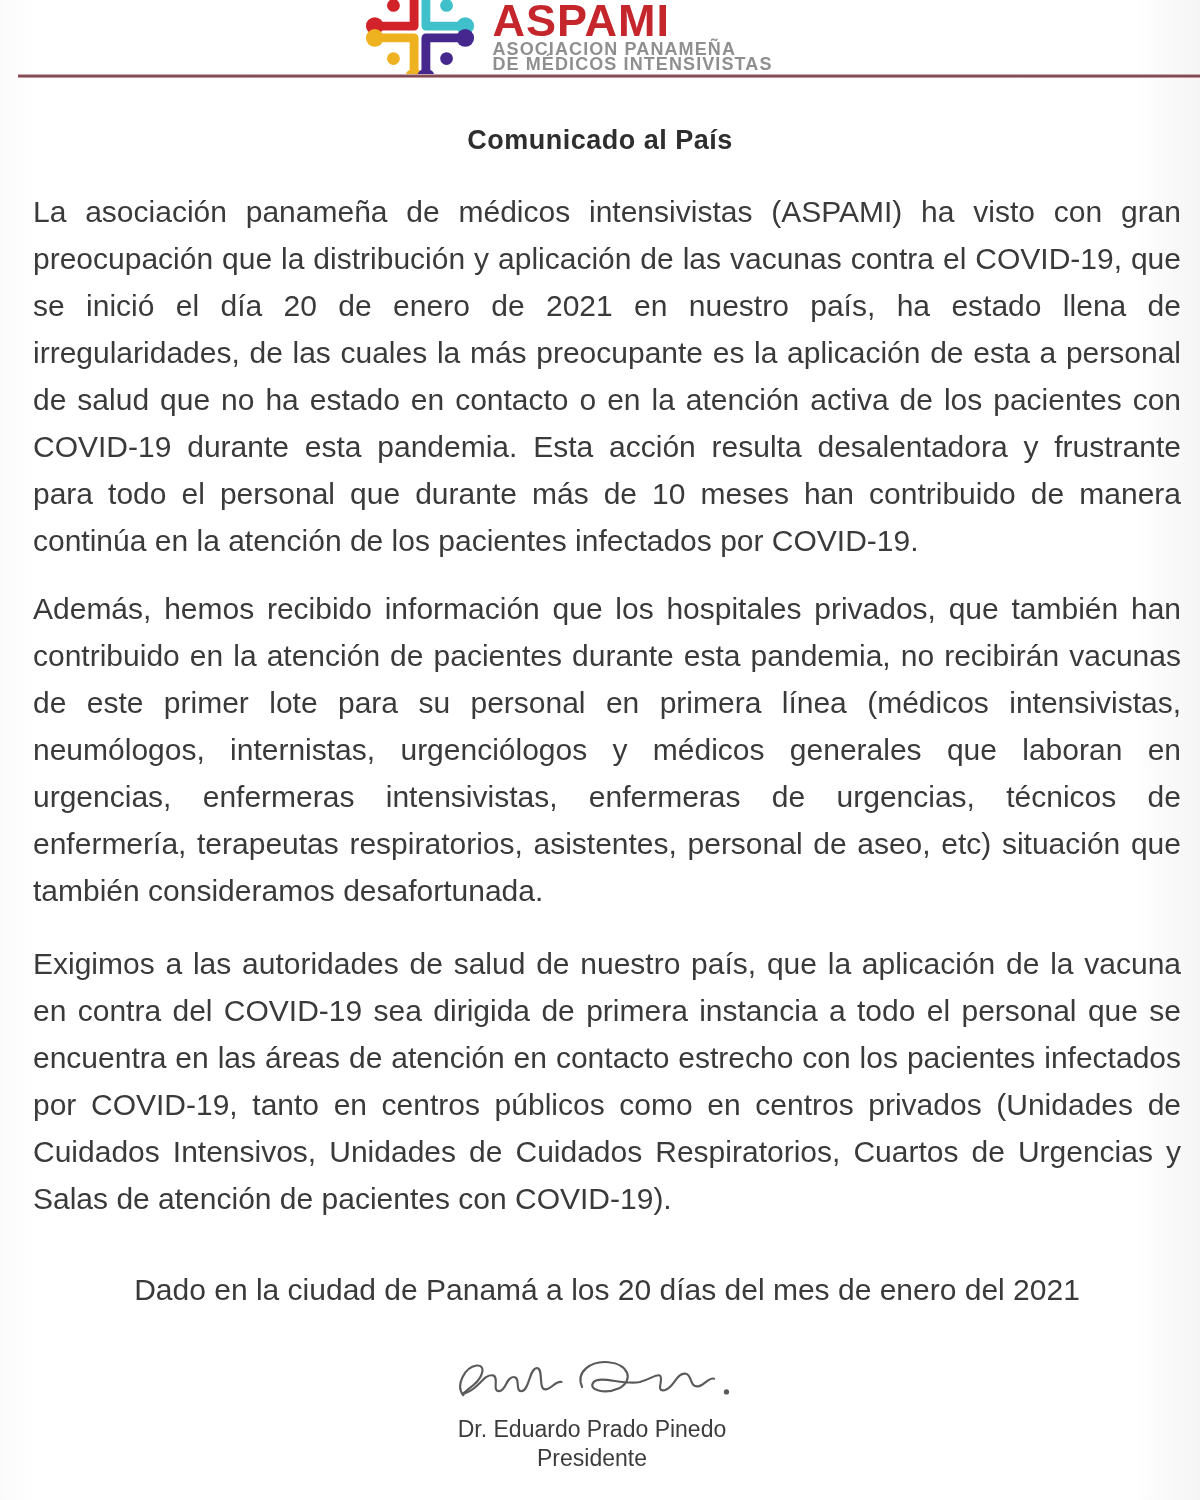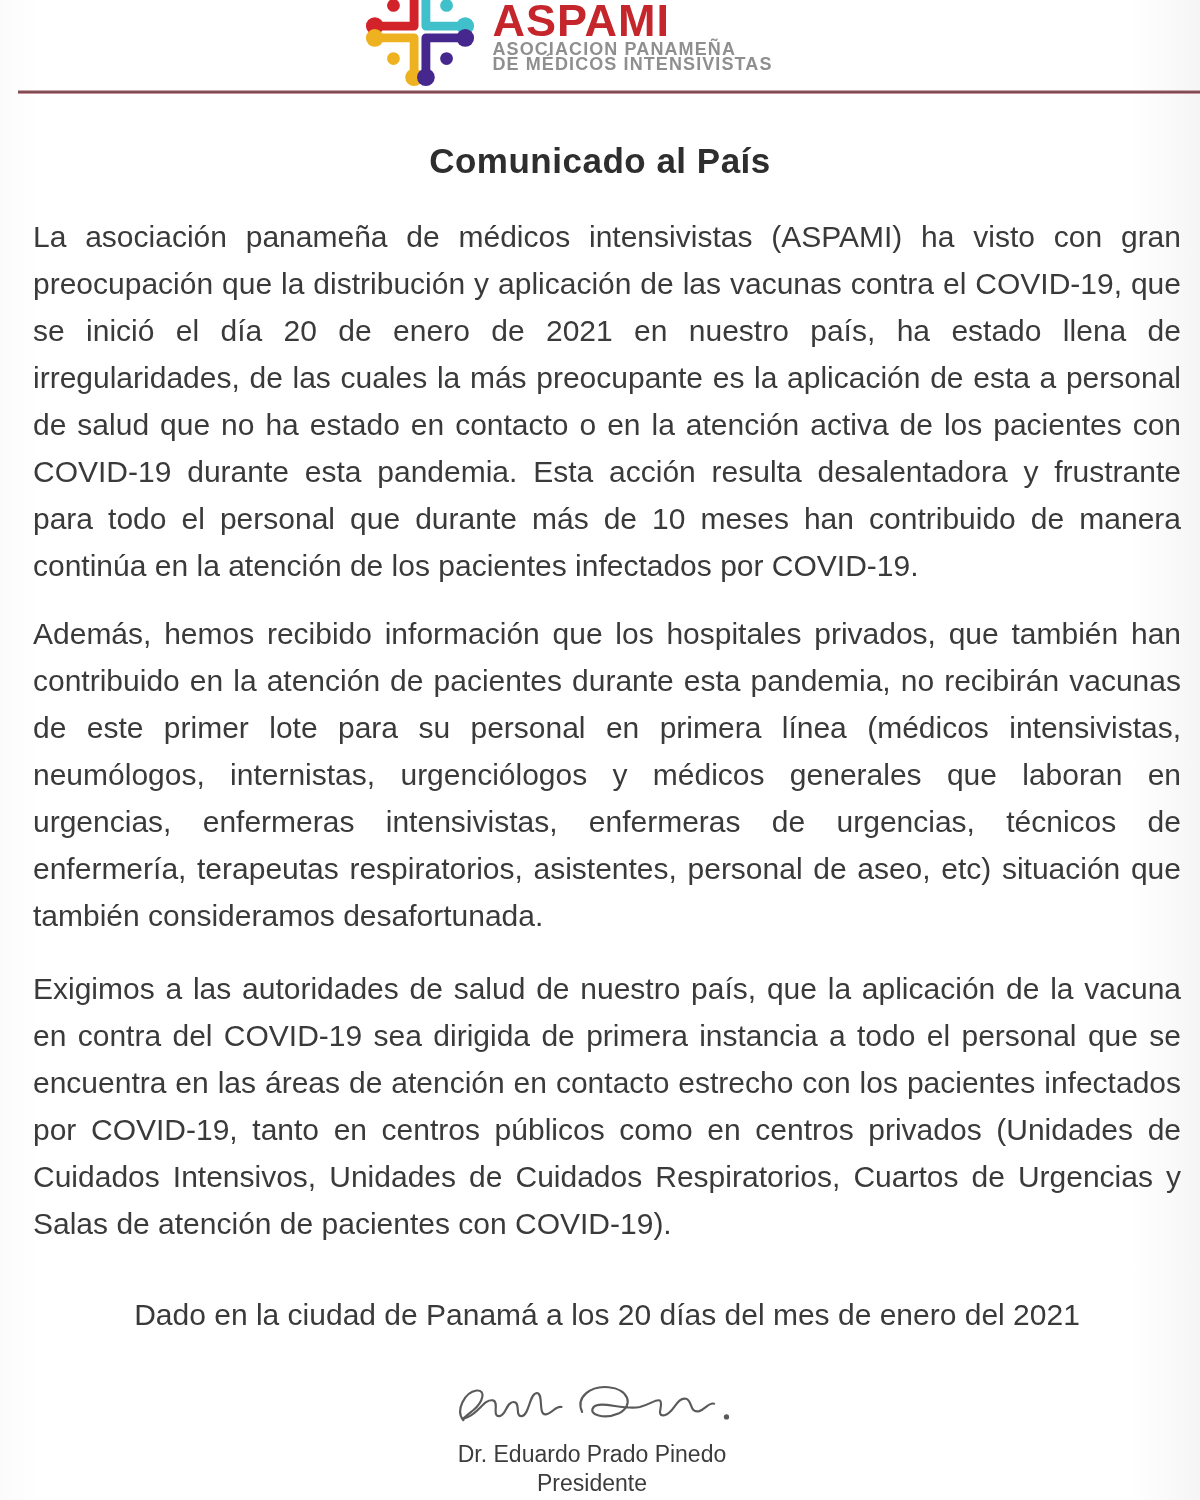--- a/index.html
+++ b/index.html
@@ -12,21 +12,21 @@
     position: relative;
     width: 1200px;
     height: 1500px;
     overflow: hidden;
     background:
       linear-gradient(to right, rgba(0,0,0,0.015), rgba(0,0,0,0) 40px, rgba(0,0,0,0) 1130px, rgba(0,0,0,0.04));
     color: #3a3a3a;
   }
   
   .header {
-    height: 90px;
+    height: 74px;
     overflow: hidden;
     position: relative;
   }
   .logo-row {
     display: flex;
     justify-content: center;
     align-items: flex-start;
     gap: 13px;
     margin-top: -27px;
     transform: translateX(-33px);
@@ -49,21 +49,21 @@
   }
   .rule {
     height: 4px;
     margin-left: 18px;
     background: linear-gradient(to bottom, #e9cdd1 0%, #6f3a42 45%, #8a4a52 70%, #ecd2d5 100%);
   }
   
   .doc-title {
     text-align: center;
     margin-top: 47px;
-    font-size: 35px;
+    font-size: 27px;
     font-weight: bold;
     color: #2e2e2e;
     letter-spacing: 0.5px;
   }
   .body-text {
     margin: 32px 19px 0 33px;
     font-size: 30px;
     line-height: 47px;
     text-align: justify;
     color: #3a3a3a;

